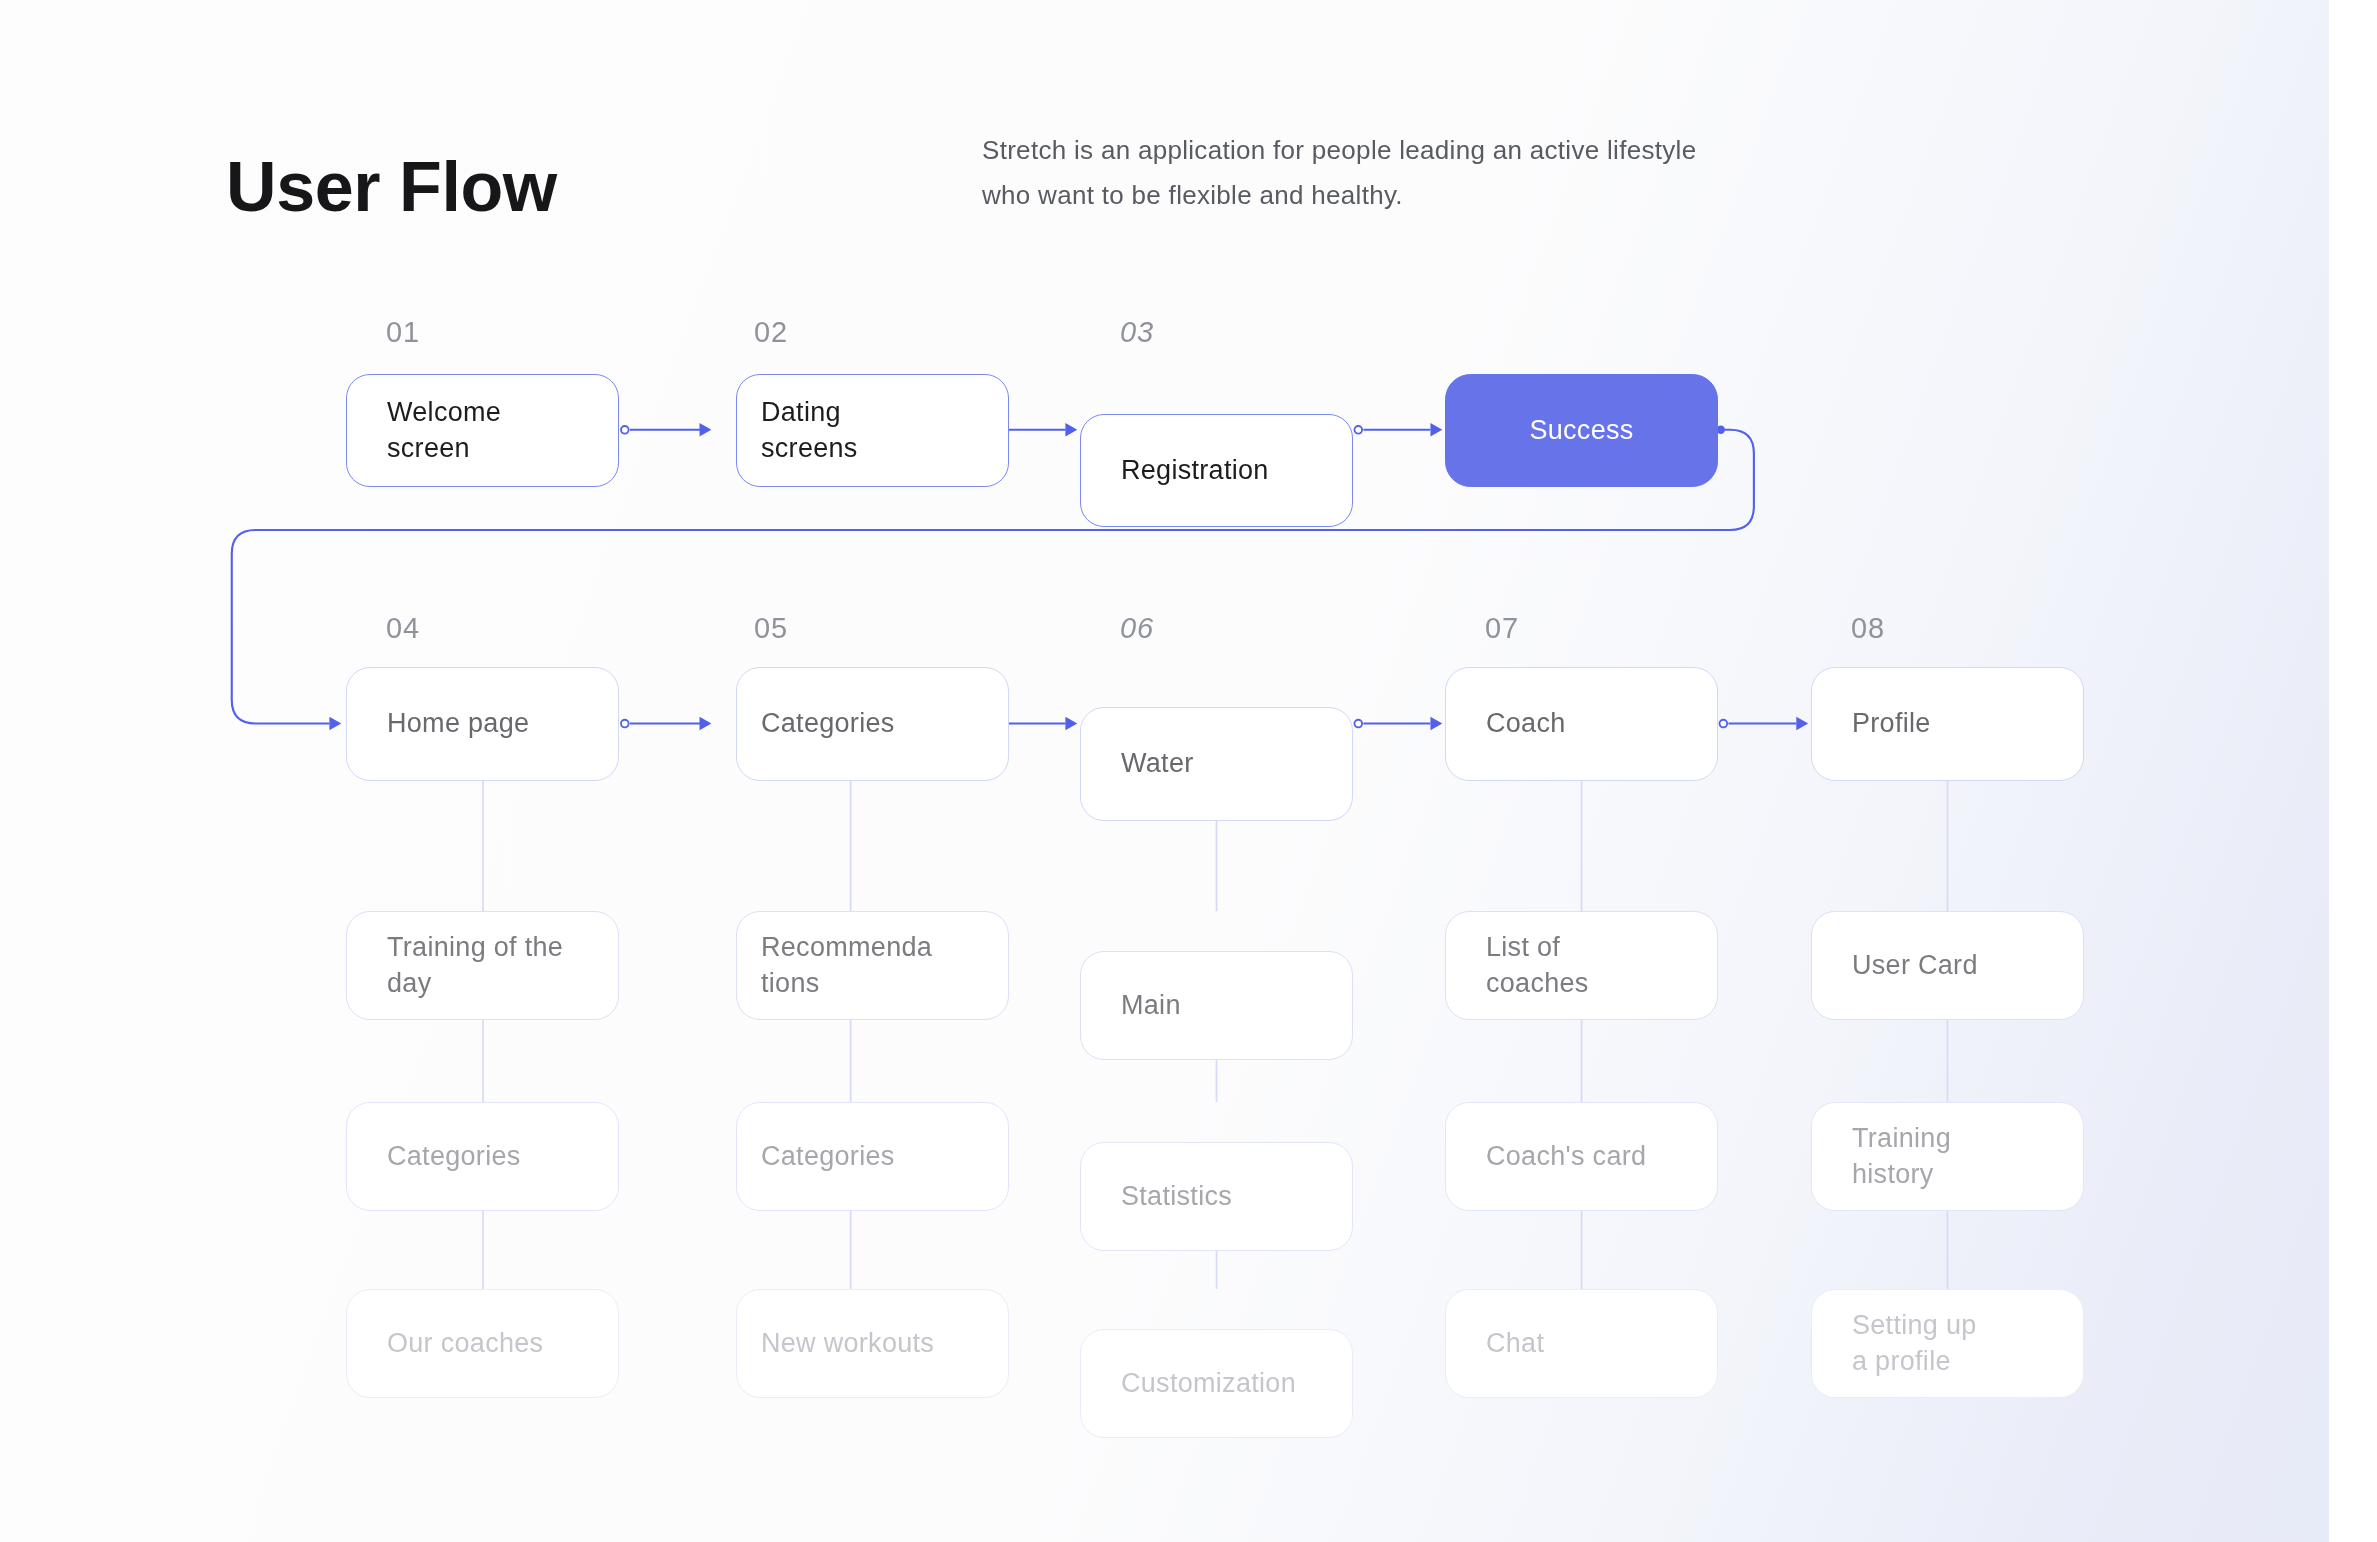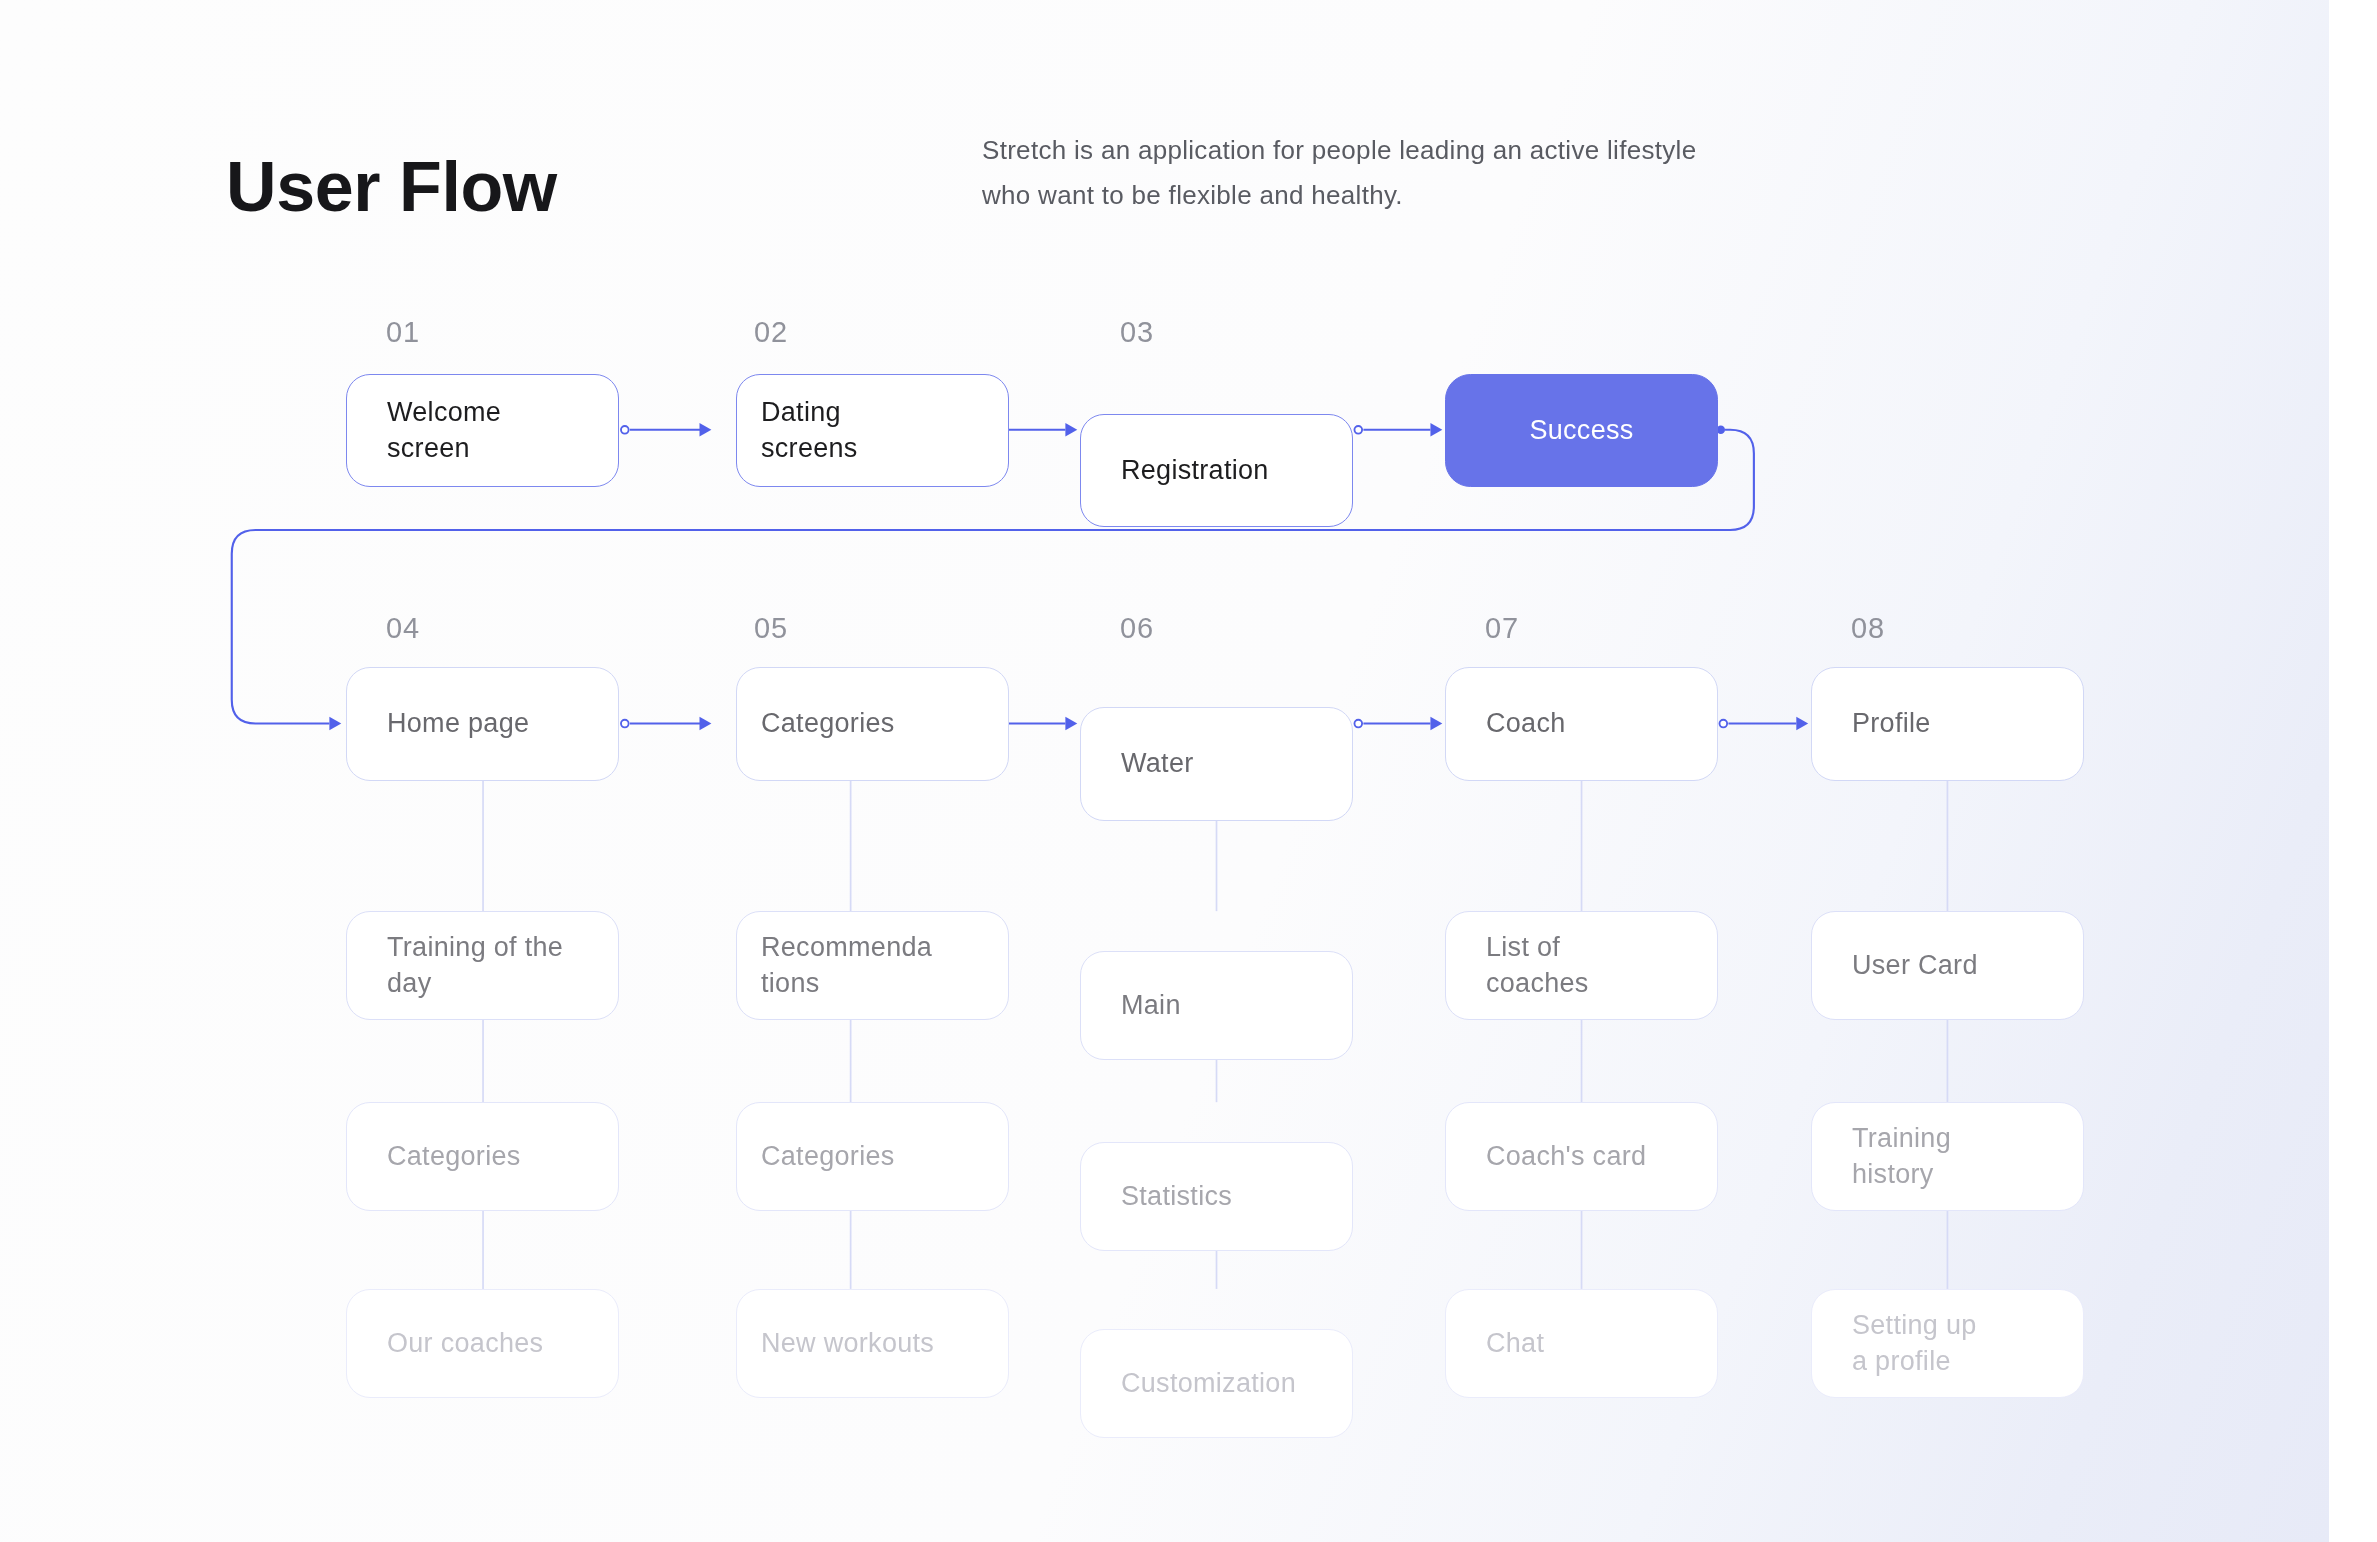--- a/index.html
+++ b/index.html
@@ -55,21 +55,21 @@
     justify-content: center; padding: 4px; text-align: center;
     border-radius: 25.5px;
   }
   .step-num {
     position: absolute;
     font-size: 29px; letter-spacing: 0.8px;
     color: var(--numColor);
   }
   .num-row1 { top: 316px; }
   .num-row2 { top: 612px; }
-  .n1 { left: 386px; } .n2 { left: 754px; } .n3 { left: 1120px; }
+  .n1 { left: 386px; } .n2 { left: 754px; } .n3 { left: 1120px; font-style: italic; }
   .n4 { left: 1485px; } .n5 { left: 1851px; }
 </style>
 </head>
 <body>
 
 <div class="canvas">
 
   <svg class="flow-lines" width="2377" height="1543" viewBox="0 0 2800 1817">
 
     <line class="connector" x1="569" y1="919" x2="569" y2="1073"></line>

